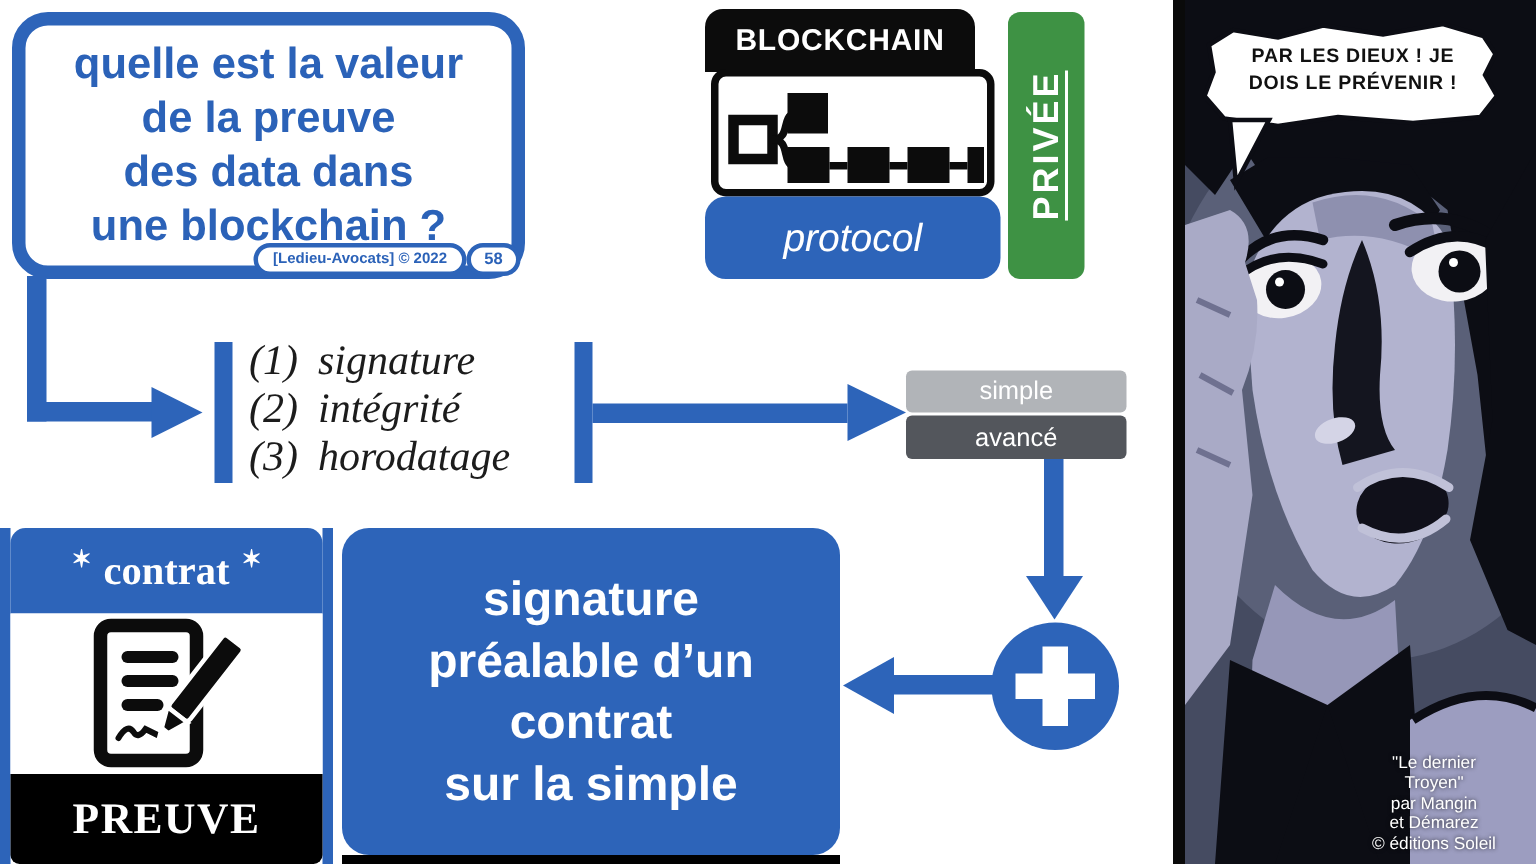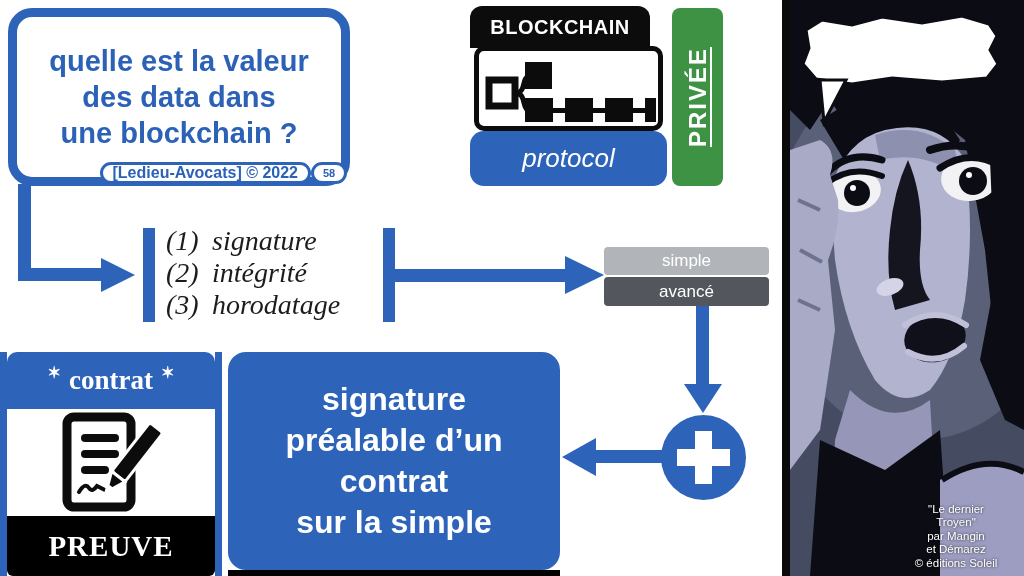--- a/index.html
+++ b/index.html
@@ -15,21 +15,21 @@
     left:8px; top:8px; width:342px; height:178px;
     background:#fff; border:9px solid #2d64b9; border-radius:24px;
     display:flex; flex-direction:column; justify-content:center; align-items:center;
   }
   .question-box .qline {
     color:#2b62b8; font-weight:700; font-size:29px; line-height:36px; text-align:center;
   }
   .credit-pill {
     position:absolute; right:30px; bottom:-7px; height:22px;
     background:#fff; border:3px solid #2d64b9; border-radius:12px;
-    color:#2b62b8; font-size:16px; font-weight:700; line-height:16px; padding:0 10px;
+    color:#2b62b8; font-size:10px; font-weight:700; line-height:16px; padding:0 10px;
     white-space:nowrap;
   }
   .page-pill {
     position:absolute; right:-6px; bottom:-7px; width:36px; height:22px;
     background:#fff; border:3px solid #2d64b9; border-radius:12px;
     color:#2b62b8; font-size:11px; font-weight:700; line-height:16px; text-align:center;
   }
 
   
   .blue-rect { background:#2d64b9; position:absolute; }
@@ -39,21 +39,21 @@
   .tri-down    { border-left:19px solid transparent; border-right:19px solid transparent; border-top:29px solid #2d64b9; }
   .tri-left    { border-top:19px solid transparent; border-bottom:19px solid transparent; border-right:34px solid #2d64b9; }
 
   
   .list-block { left:166px; top:225px; width:215px; }
   .list-line { display:flex; font-family:"Liberation Serif", serif; font-style:italic;
                font-size:28px; line-height:32px; color:#1c1c1c; }
   .list-line .num { width:46px; }
 
   
-  .level-box { width:165px; height:28px; border-radius:4px; color:#fff; font-size:17px;
+  .level-box { width:147px; height:28px; border-radius:4px; color:#fff; font-size:17px;
                display:flex; align-items:center; justify-content:center; }
   .level-simple { left:604px; top:247px; background:#b1b4b8; }
   .level-avance { left:604px; top:277px; height:29px; background:#53565c; }
 
   
   .plus-circle { left:661px; top:415px; width:85px; height:85px; border-radius:50%; background:#2d64b9; }
   .plus-h { position:absolute; left:16px; top:34px; width:53px; height:17px; background:#fff; }
   .plus-v { position:absolute; left:34px; top:16px; width:17px; height:53px; background:#fff; }
 
   
@@ -127,20 +127,21 @@
     text-shadow:0 0 3px rgba(0,0,0,0.8);
   }
 </style>
 </head>
 <body>
 
 <div class="canvas">
 
   <div class="abs question-box">
     <div class="qline">quelle est la valeur</div>
+    <div class="qline">de la preuve</div>
     <div class="qline">des data dans</div>
     <div class="qline">une blockchain ?</div>
     <div class="credit-pill">[Ledieu-Avocats] © 2022</div>
     <div class="page-pill">58</div>
   </div>
 
   <div class="blue-rect" style="left:18px; top:184px; width:13px; height:97px;"></div>
   <div class="blue-rect" style="left:18px; top:268px; width:84px; height:13px;"></div>
   <div class="tri tri-right-sm" style="left:101px; top:258px;"></div>
 
@@ -268,20 +269,24 @@
       <path d="M60,390 Q100,430 140,400 L150,576 L40,576 L45,440 Z" fill="#9697b8"></path>
       <path d="M30,440 L95,470 L150,430 L160,576 L20,576 Z" fill="#0c0d14"></path>
       <path d="M95,470 L60,576 L130,576 Z" fill="#0c0d14"></path>
 
       <path d="M150,480 Q190,450 234,470 L234,576 L150,576 Z" fill="#9c9dc0"></path>
       <path d="M152,480 Q195,452 234,472" fill="none" stroke="#0c0d14" stroke-width="6"></path>
 
       <path d="M16,30 L32,20 L62,25 L92,17 L132,23 L172,16 L199,24 L207,36 L200,50 L208,64 L197,78 L152,82 L102,78 L62,84 L26,79 L13,64 L19,48 Z" fill="#ffffff" stroke="#0c0d14" stroke-width="3"></path>
       <path d="M30,80 L56,80 L34,122 Z" fill="#ffffff" stroke="#0c0d14" stroke-width="3"></path>
     </svg>
+    <div class="bubble-text">
+      <div>PAR LES DIEUX ! JE</div>
+      <div>DOIS LE PRÉVENIR !</div>
+    </div>
     <div class="comic-credit">
       <div>"Le dernier</div>
       <div>Troyen"</div>
       <div>par Mangin</div>
       <div>et Démarez</div>
       <div>© éditions Soleil</div>
     </div>
   </div>
 
 </div>

